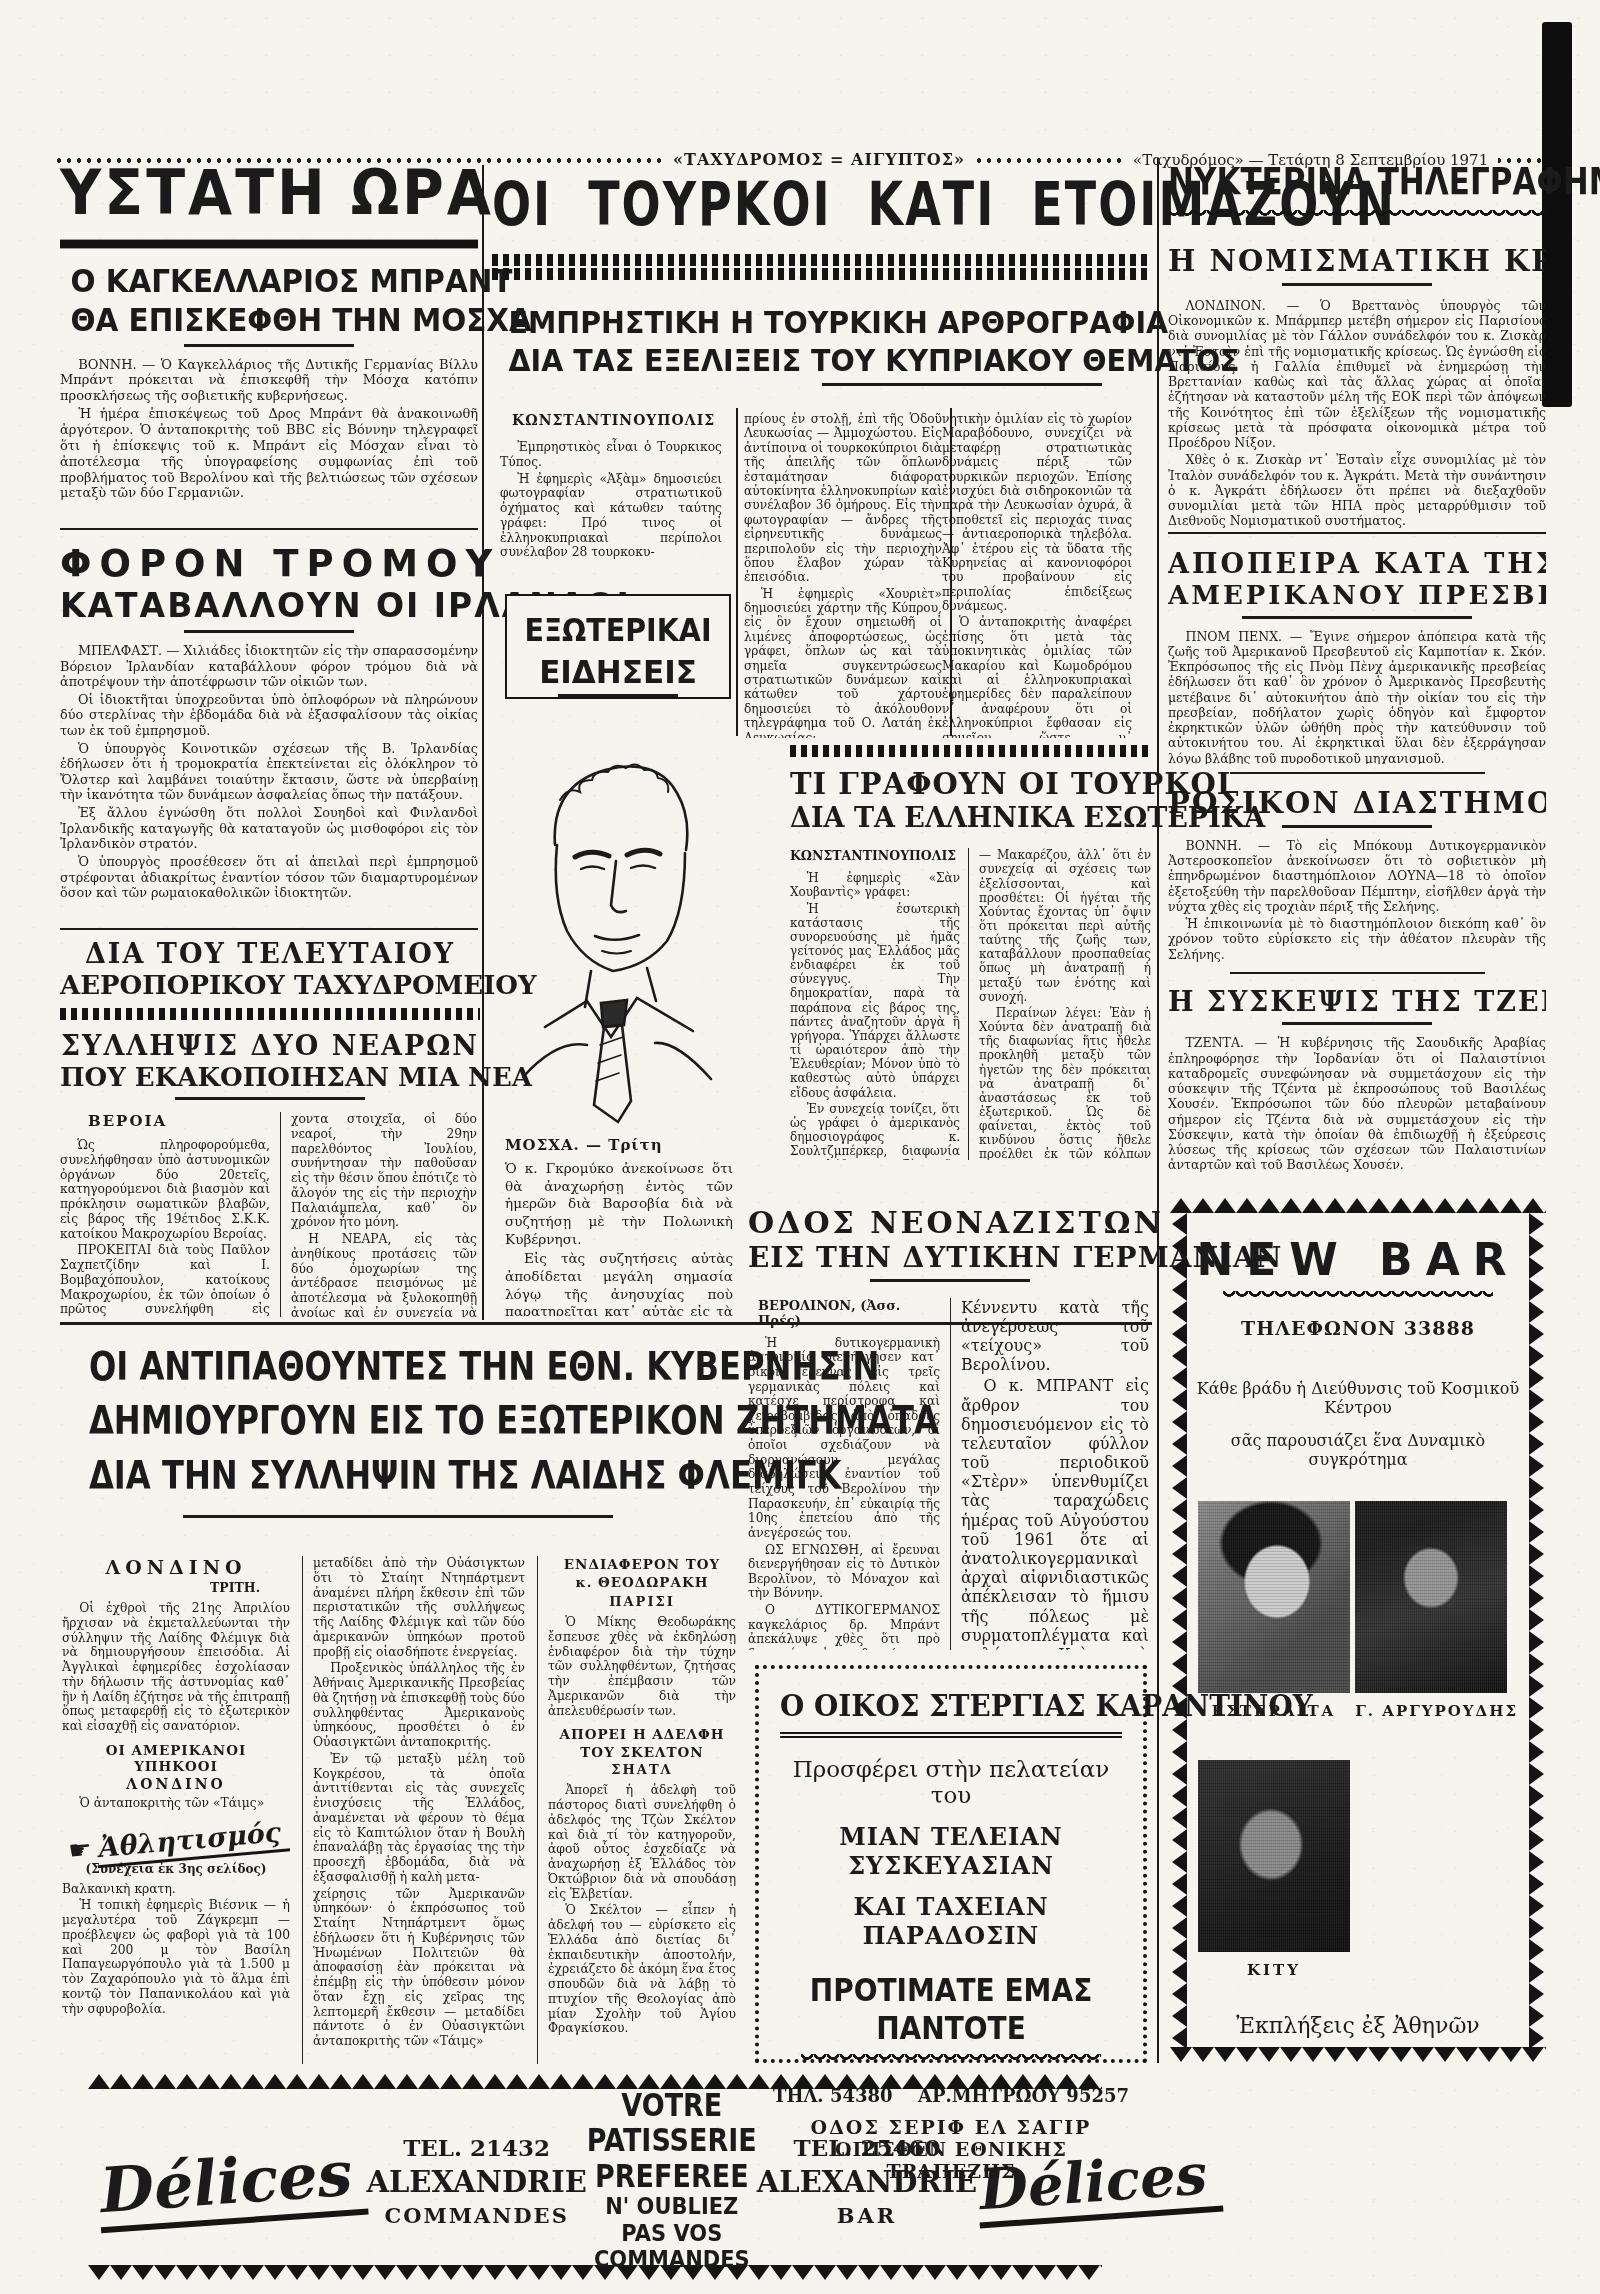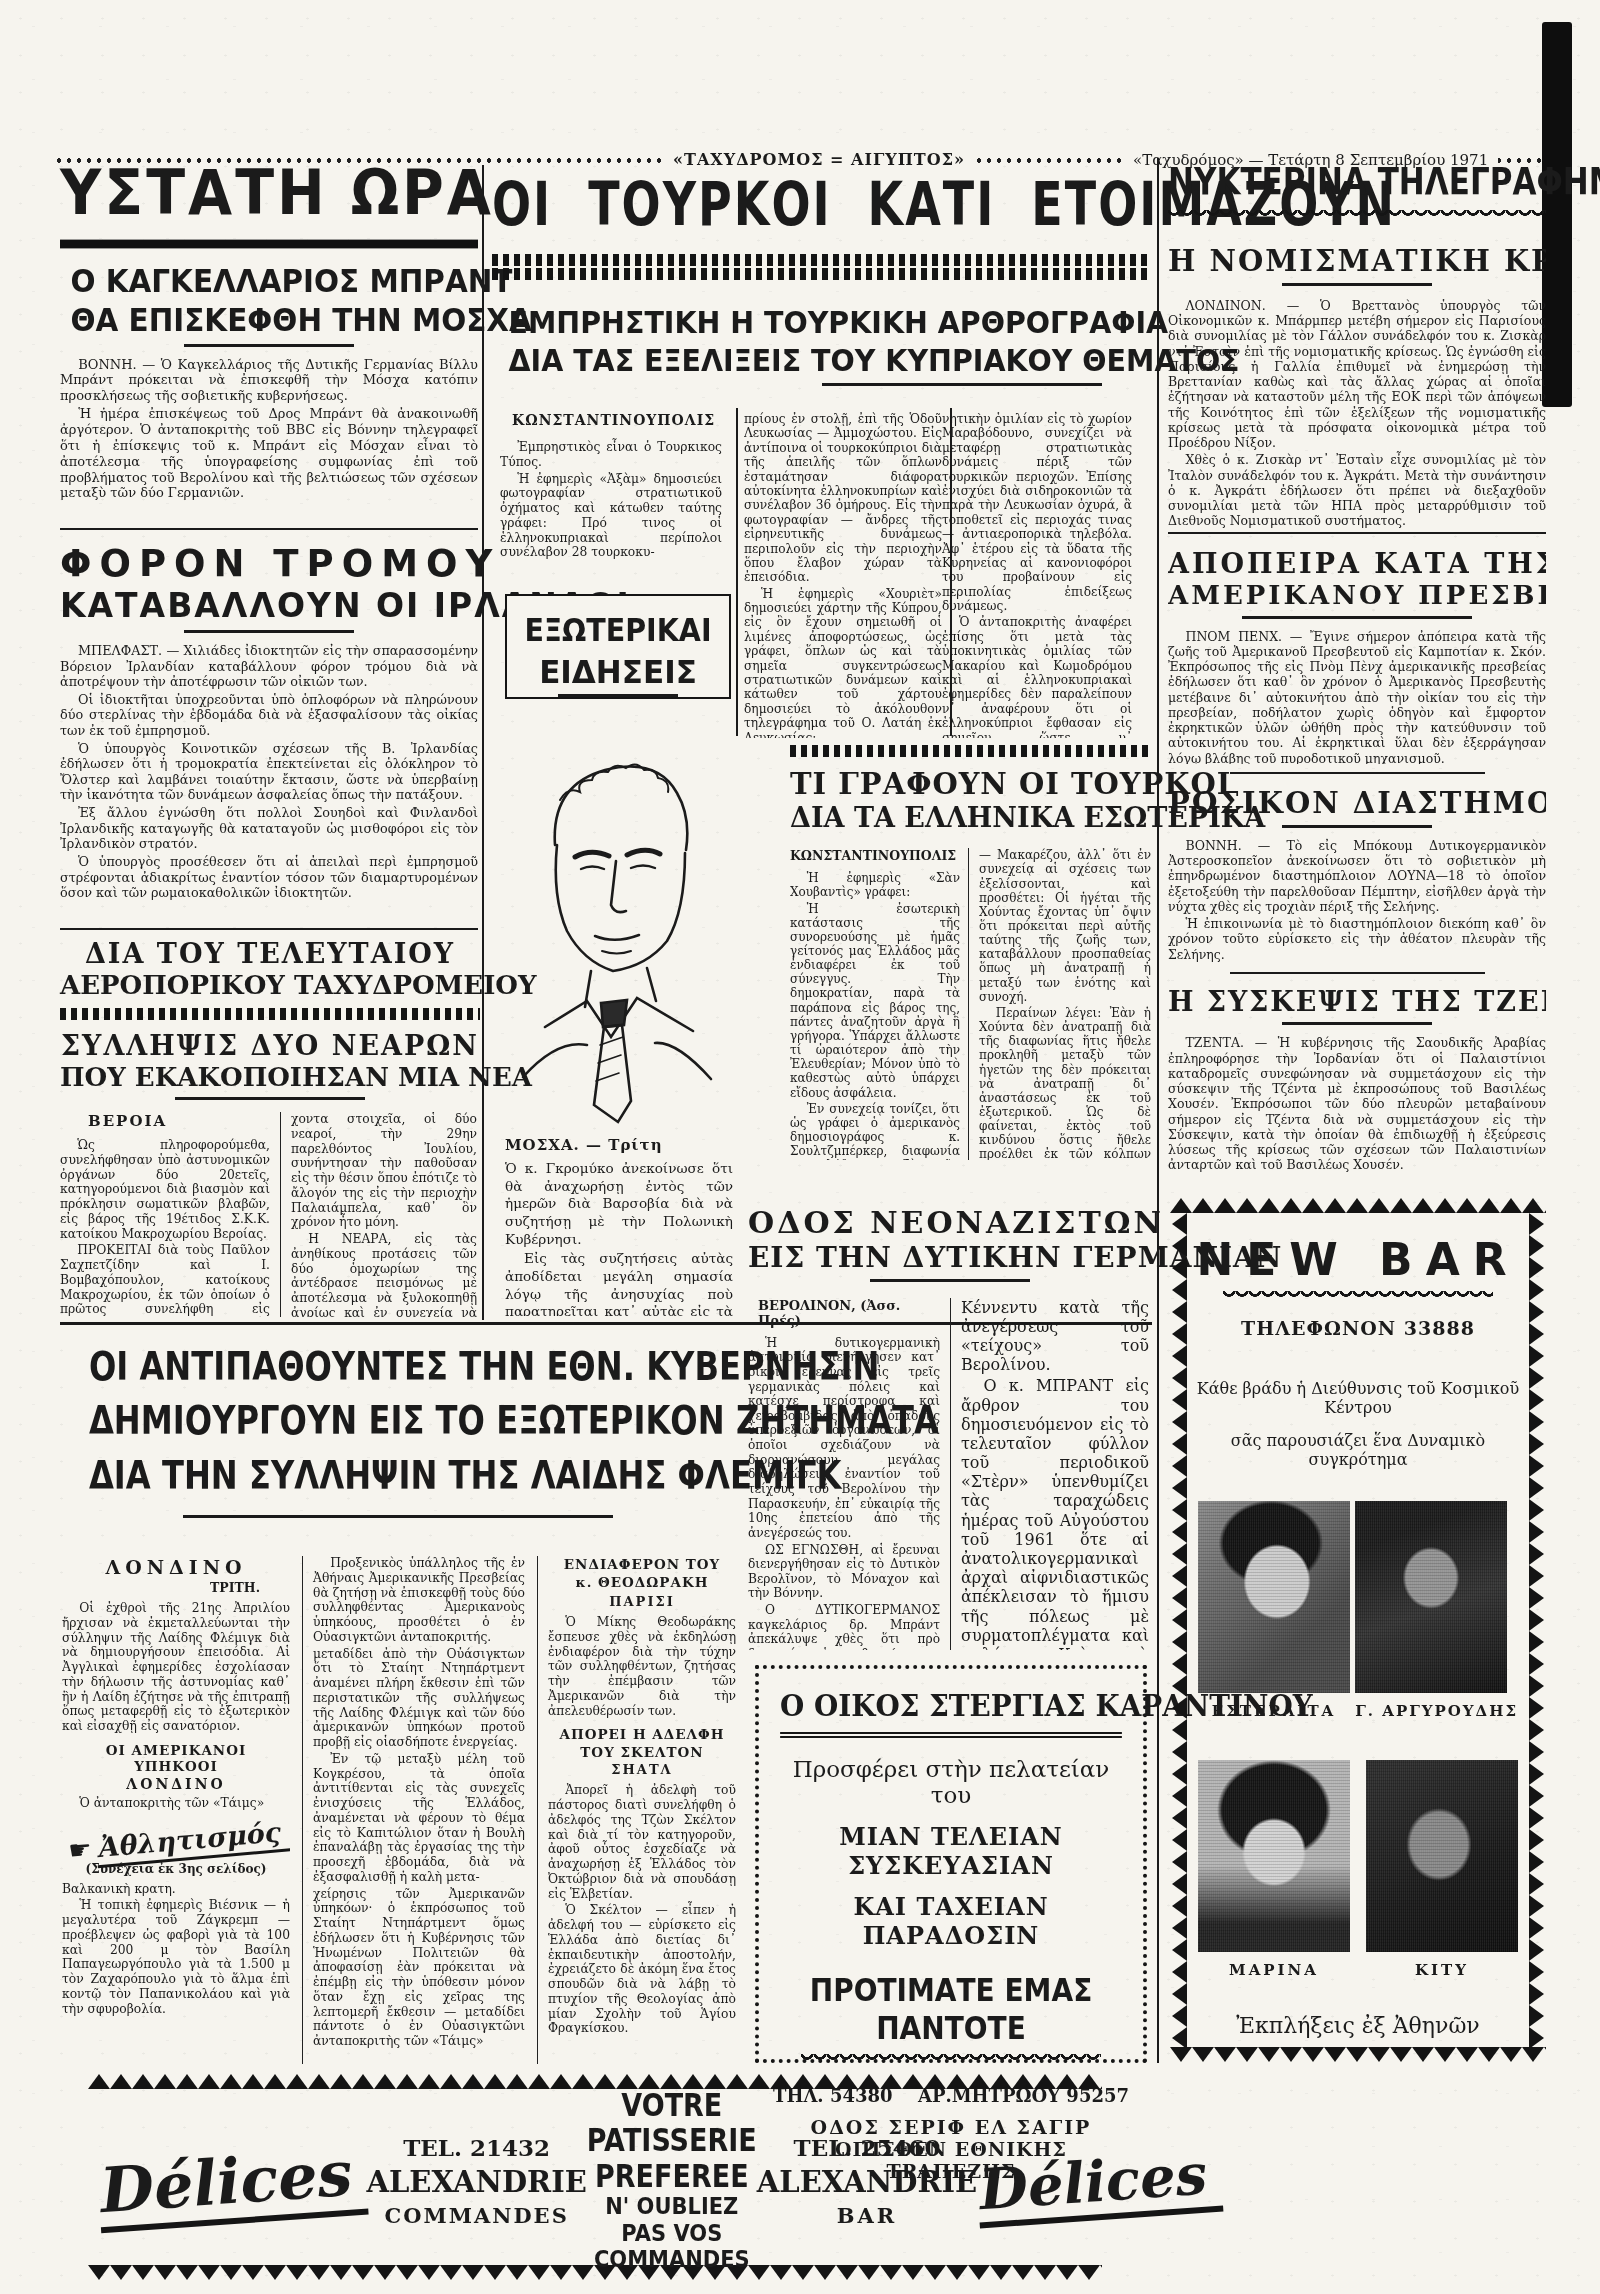--- a/index.html
+++ b/index.html
@@ -275,22 +275,22 @@
         <span class="b" style="font-style:italic;font-size:27px;border-bottom:3px solid #151515;padding:0 8px 2px 2px;">Ἀθλητισμός</span>
       </div>
       <div class="b c" style="font-size:12px;margin:6px 0;">(Συνέχεια ἐκ 3ης σελίδος)</div>
       <div class="j body12">
         <p class="p nofirst">Βαλκανικὴ κρατη.</p>
         <p class="p">Ἡ τοπικὴ ἐφημερὶς Βιέσνικ — ἡ μεγαλυτέρα τοῦ Ζάγκρεμπ — προέβλεψεν ὡς φαβορὶ γιὰ τὰ 100 καὶ 200 μ τὸν Βασίλη Παπαγεωργόπουλο γιὰ τὰ 1.500 μ τὸν Ζαχαρόπουλο γιὰ τὸ ἅλμα ἐπὶ κοντῷ τὸν Παπανικολάου καὶ γιὰ τὴν σφυροβολία.</p>
       </div>
     </div>
     <div class="divL" style="width:212px;margin-left:12px;">
       <div class="j body12">
+        <p class="p nofirst">μεταδίδει ἀπὸ τὴν Οὐάσιγκτων ὅτι τὸ Σταίητ Ντηπάρτμεντ ἀναμένει πλήρη ἔκθεσιν ἐπὶ τῶν περιστατικῶν τῆς συλλήψεως τῆς Λαίδης Φλέμιγκ καὶ τῶν δύο ἀμερικανῶν ὑπηκόων προτοῦ προβῇ εἰς οἱασδήποτε ἐνεργείας.</p>
         <p class="p">Προξενικὸς ὑπάλληλος τῆς ἐν Ἀθήναις Ἀμερικανικῆς Πρεσβείας θὰ ζητήσῃ νὰ ἐπισκεφθῇ τοὺς δύο συλληφθέντας Ἀμερικανοὺς ὑπηκόους, προσθέτει ὁ ἐν Οὐασιγκτῶνι ἀνταποκριτής.</p>
-        <p class="p nofirst">μεταδίδει ἀπὸ τὴν Οὐάσιγκτων ὅτι τὸ Σταίητ Ντηπάρτμεντ ἀναμένει πλήρη ἔκθεσιν ἐπὶ τῶν περιστατικῶν τῆς συλλήψεως τῆς Λαίδης Φλέμιγκ καὶ τῶν δύο ἀμερικανῶν ὑπηκόων προτοῦ προβῇ εἰς οἱασδήποτε ἐνεργείας.</p>
         <p class="p">Ἐν τῷ μεταξὺ μέλη τοῦ Κογκρέσου, τὰ ὁποῖα ἀντιτίθενται εἰς τὰς συνεχεῖς ἐνισχύσεις τῆς Ἑλλάδος, ἀναμένεται νὰ φέρουν τὸ θέμα εἰς τὸ Καπιτώλιον ὅταν ἡ Βουλὴ ἐπαναλάβῃ τὰς ἐργασίας της τὴν προσεχῆ ἑβδομάδα, διὰ νὰ ἐξασφαλισθῇ ἡ καλὴ μετα-</p>
         <p class="p nofirst">χείρησις τῶν Ἀμερικανῶν ὑπηκόων· ὁ ἐκπρόσωπος τοῦ Σταίητ Ντηπάρτμεντ ὅμως ἐδήλωσεν ὅτι ἡ Κυβέρνησις τῶν Ἡνωμένων Πολιτειῶν θὰ ἀποφασίσῃ ἐὰν πρόκειται νὰ ἐπέμβῃ εἰς τὴν ὑπόθεσιν μόνον ὅταν ἔχῃ εἰς χεῖρας της λεπτομερῆ ἔκθεσιν — μεταδίδει πάντοτε ὁ ἐν Οὐασιγκτῶνι ἀνταποκριτὴς τῶν «Τάιμς»</p>
       </div>
     </div>
     <div class="divL" style="width:188px;margin-left:12px;">
       <div class="subhead" style="margin-top:0;">ΕΝΔΙΑΦΕΡΟΝ ΤΟΥ</div>
       <div class="subhead" style="margin-top:0;">κ. ΘΕΟΔΩΡΑΚΗ</div>
       <div class="dl c" style="font-size:13px;margin:4px 0 6px 0;">ΠΑΡΙΣΙ</div>
       <div class="j body12">
         <p class="p">Ὁ Μίκης Θεοδωράκης ἔσπευσε χθὲς νὰ ἐκδηλώσῃ ἐνδιαφέρον διὰ τὴν τύχην τῶν συλληφθέντων, ζητήσας τὴν ἐπέμβασιν τῶν Ἀμερικανῶν διὰ τὴν ἀπελευθέρωσίν των.</p>
@@ -371,24 +371,20 @@
           <div class="photo photo--1"></div>
           <div class="cap">ΕΣΤΕΡΛΙΤΑ</div>
         </div>
         <div>
           <div class="photo photo--2"></div>
           <div class="cap" style="letter-spacing:2px;">Γ. ΑΡΓΥΡΟΥΔΗΣ</div>
         </div>
       </div>
       <div style="display:flex;justify-content:space-between;margin-top:40px;padding:0 6px;">
         <div>
-          <div class="photo photo--3"></div>
-          <div class="cap">ΜΑΡΙΝΑ</div>
-        </div>
-        <div>
           <div class="photo photo--4"></div>
           <div class="cap">ΚΙΤΥ</div>
         </div>
       </div>
       <div style="font-size:22px;margin-top:34px;">Ἐκπλήξεις ἐξ Ἀθηνῶν</div>
     </div>
   </div>
 
   <div class="abs" style="left:88px;top:2072px;width:1014px;height:214px;">
     <svg class="zz abs" style="left:0;top:0;" width="1014" height="17">

